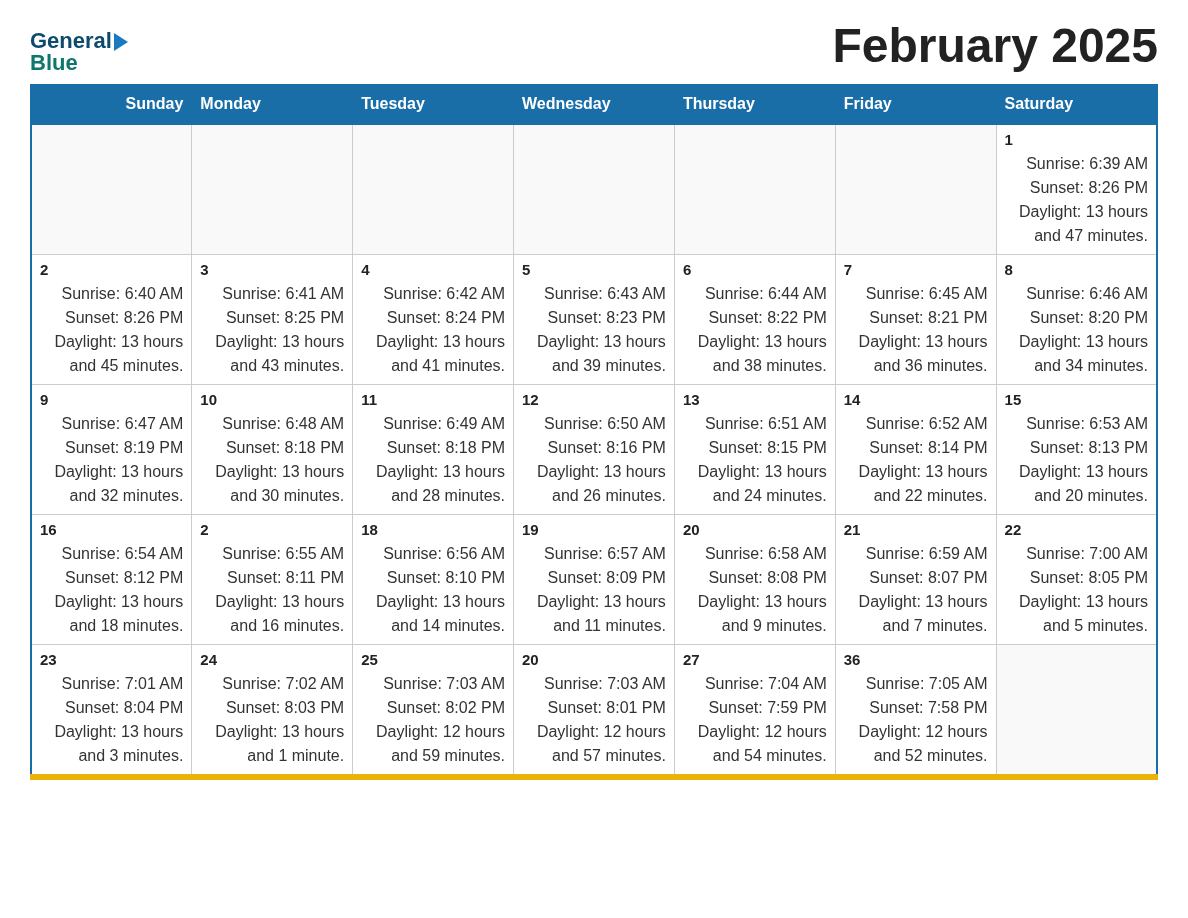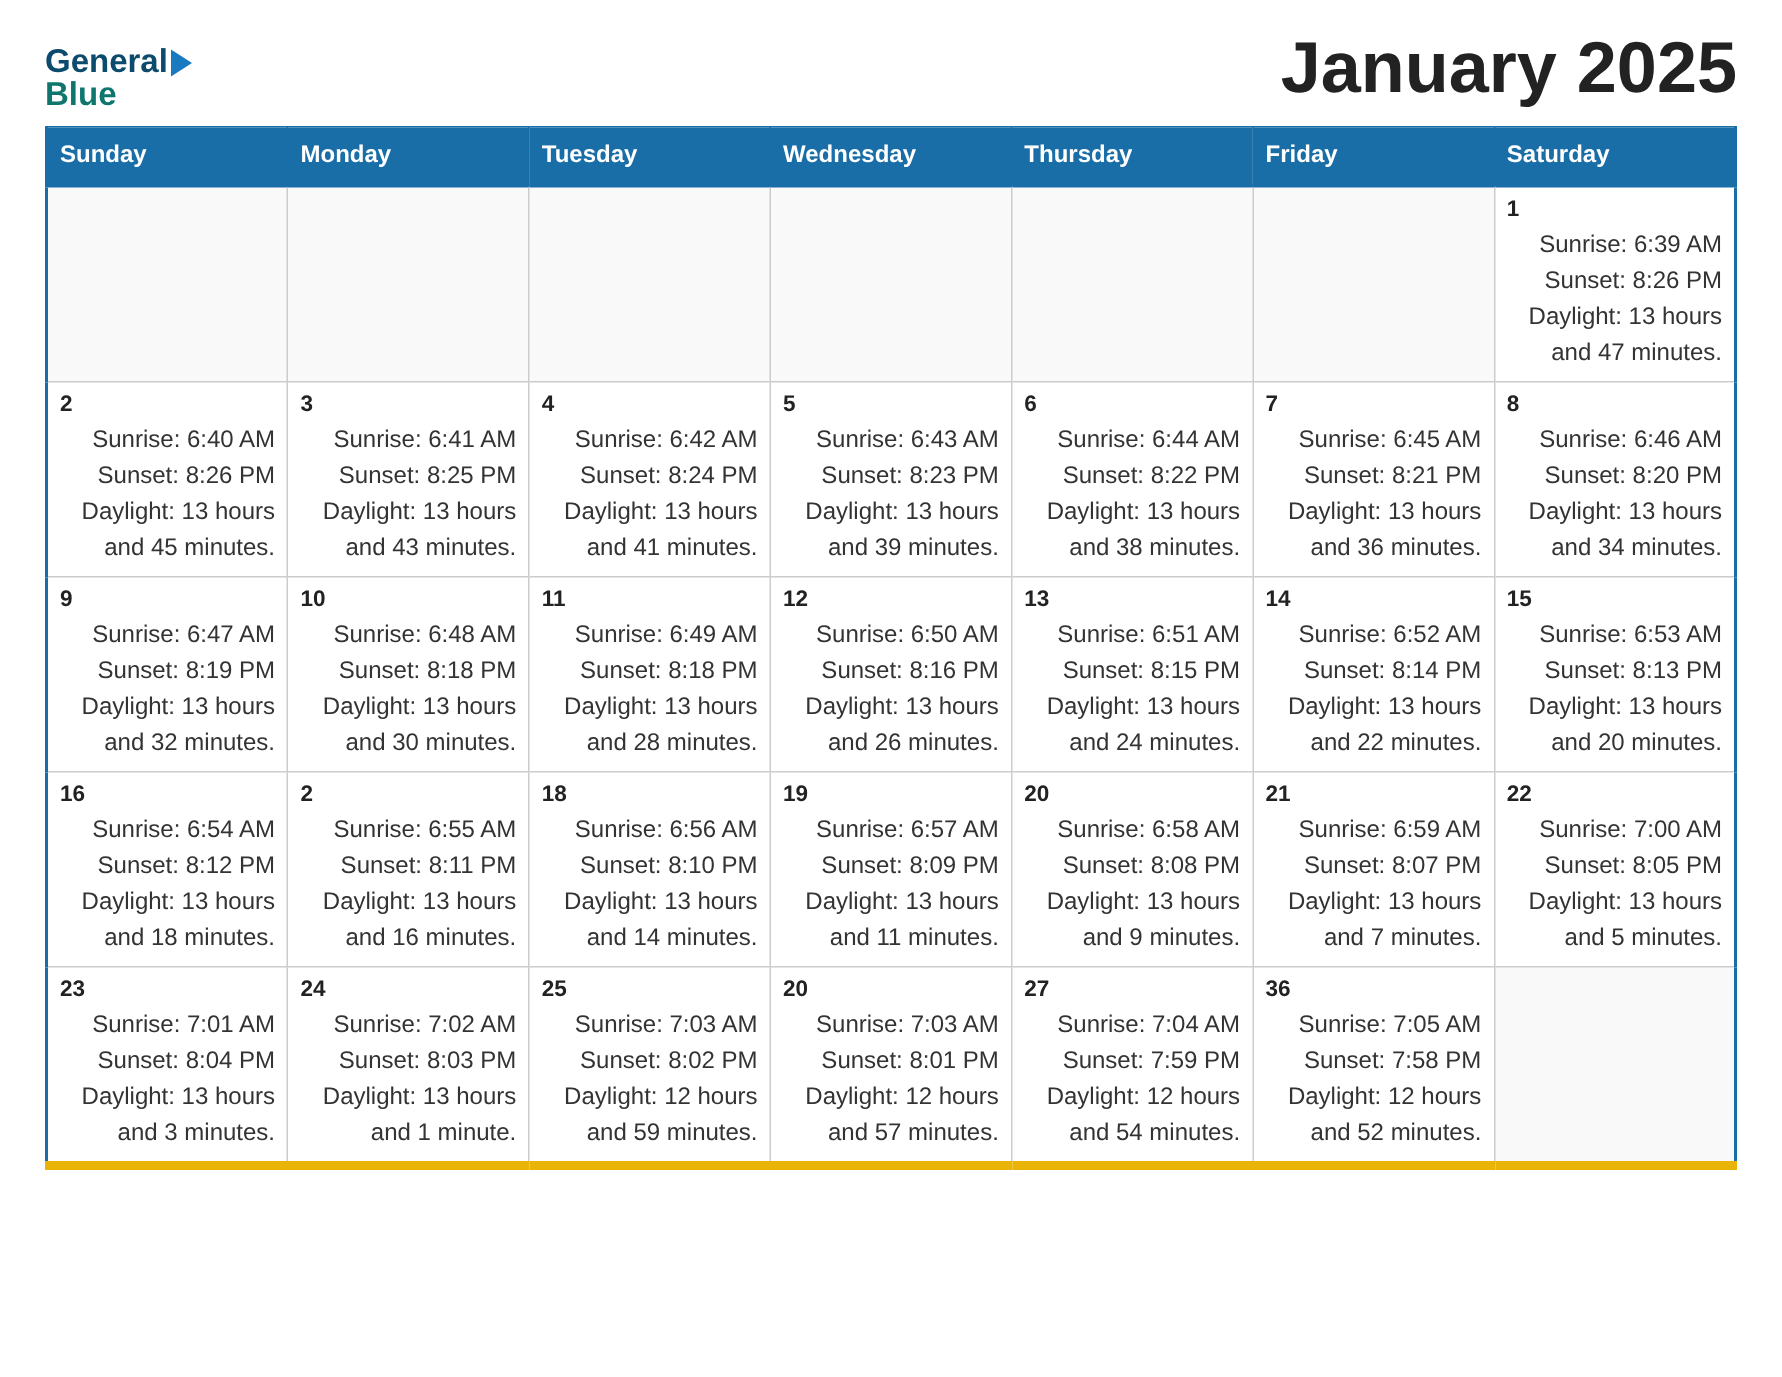--- a/index.html
+++ b/index.html
@@ -95,20 +95,21 @@
       font-size: 16px;
       color: #333;
       line-height: 1.5;
       text-align: right;
     }
     tr:last-child td {
       border-bottom: 6px solid #eab308;
     }
     thead tr th:first-child {
       border-left: 2px solid #1a6ea8;
+      text-align: right;
     }
     thead tr th:last-child {
       border-right: 2px solid #1a6ea8;
     }
     tbody tr td:first-child {
       border-left: 2px solid #1a6ea8;
     }
     tbody tr td:last-child {
       border-right: 2px solid #1a6ea8;
     }
@@ -130,21 +131,21 @@
         <div class="logo-icon">
           <div class="logo-arrow"></div>
         </div>
       </div>
       <div>
         <span class="logo-text-blue">Blue</span>
       </div>
     </div>
   </div>
   <div class="title-block">
-    <div class="calendar-title">January 2025</div>
+    <div class="calendar-title">February 2025</div>
   </div>
 </div>
 
 <table>
   <thead>
     <tr>
 
     <th>Sunday</th>
         <th>Monday</th>
         <th>Tuesday</th>

